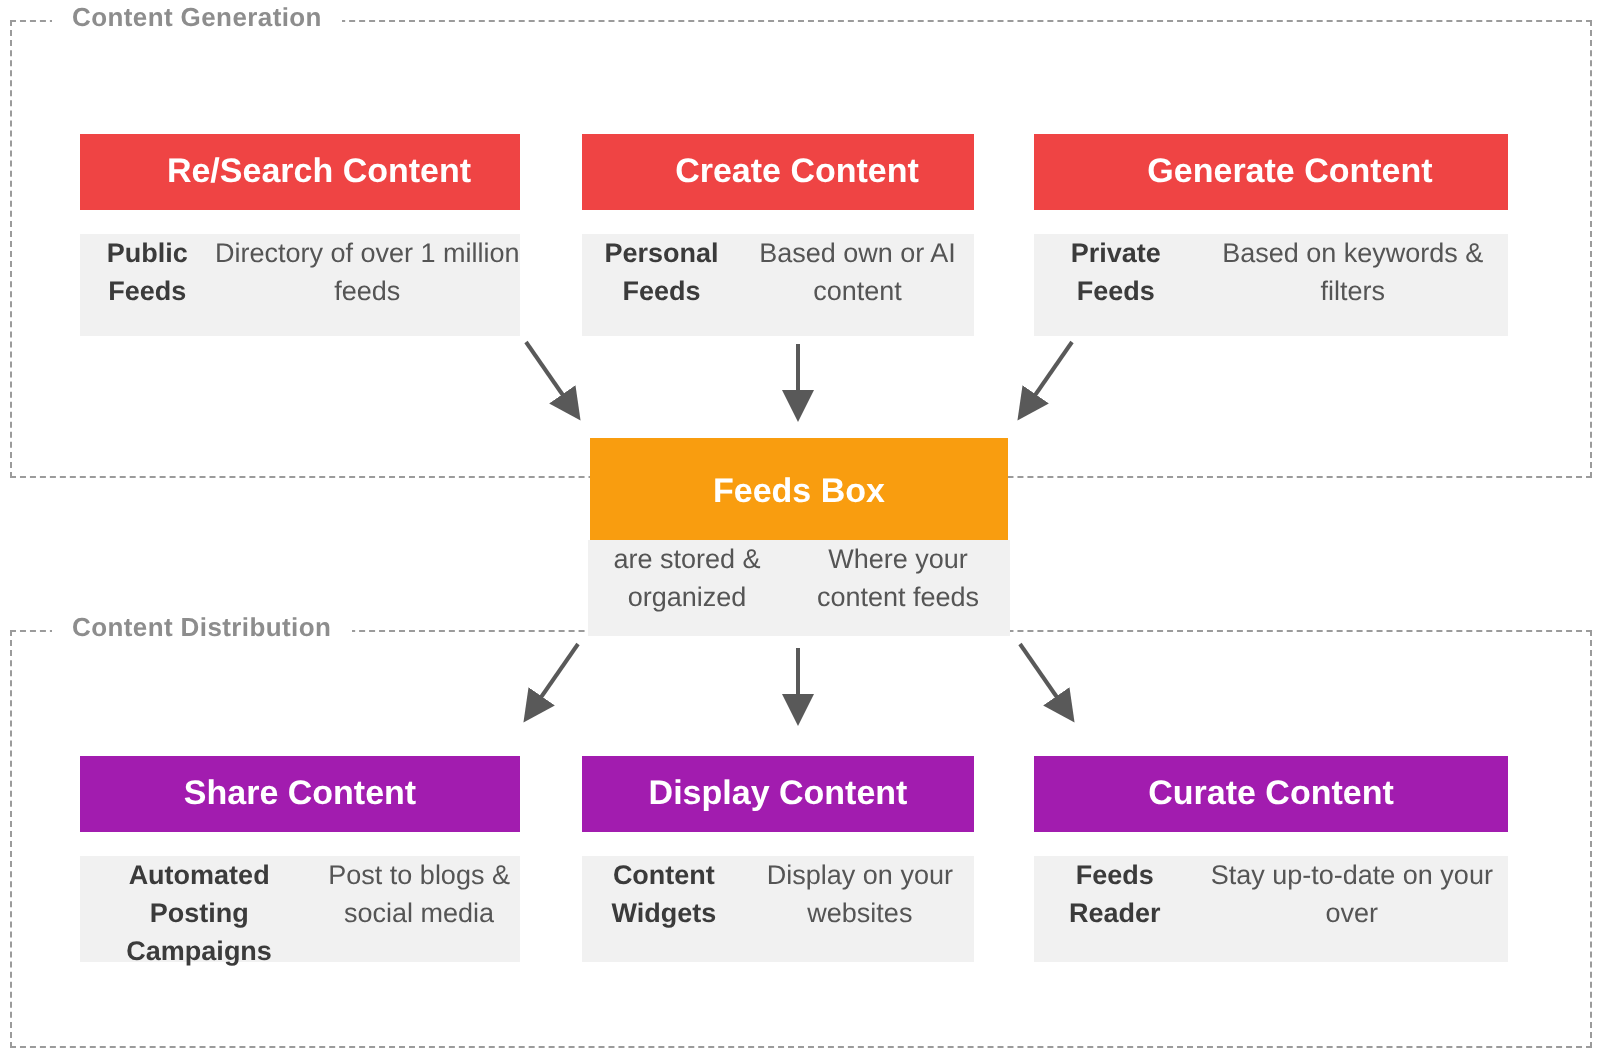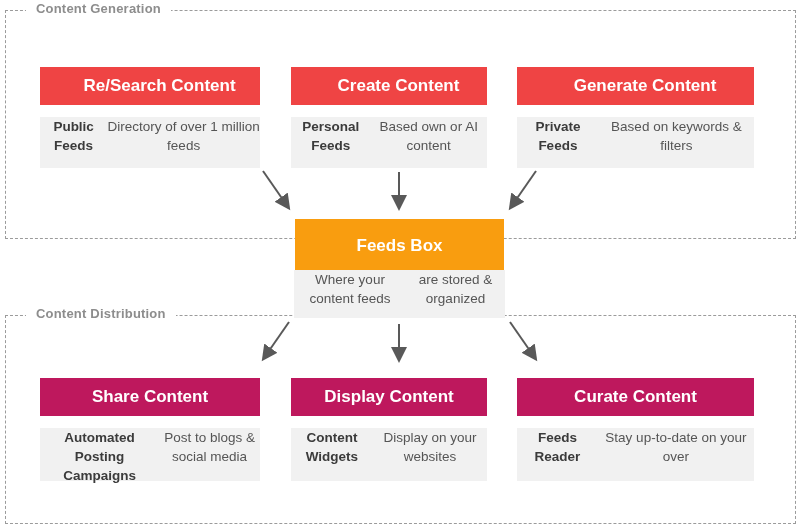--- a/index.html
+++ b/index.html
@@ -40,21 +40,21 @@
     justify-content: center;
     text-align: center;
   }
   .node-title {
     color: #ffffff;
     font-weight: bold;
     font-size: 17px;
     height: 38px;
   }
   .gen-box  { background: #ef4444; padding-left: 19px; }
-  .dist-box { background: #be185d; }
+  .dist-box { background: #a21caf; }
   .hub-box  { background: #f99d0f; height: 53px; }
   .desc {
     position: absolute;
     z-index: 3;
     background: #f1f1f1;
     text-align: center;
     display: flex;
     flex-direction: row;
     justify-content: center;
     line-height: 19px;
@@ -132,22 +132,22 @@
   </div>
   <div class="desc col3 row-top-desc">
     <div class="desc-head">Private Feeds</div>
     <div>Based on keywords &amp; filters</div>
   </div>
 
   <div class="node node-title hub-box hub-title">
     <span>Feeds Box</span>
   </div>
   <div class="desc hub-desc">
+    <div>are stored &amp; organized</div>
     <div>Where your content feeds</div>
-    <div>are stored &amp; organized</div>
   </div>
 
   <div class="node node-title dist-box col1 row-bot-title">
     <span>Share Content</span>
   </div>
   <div class="node node-title dist-box col2 row-bot-title">
     <span>Display Content</span>
   </div>
   <div class="node node-title dist-box col3 row-bot-title">
     <span>Curate Content</span>

